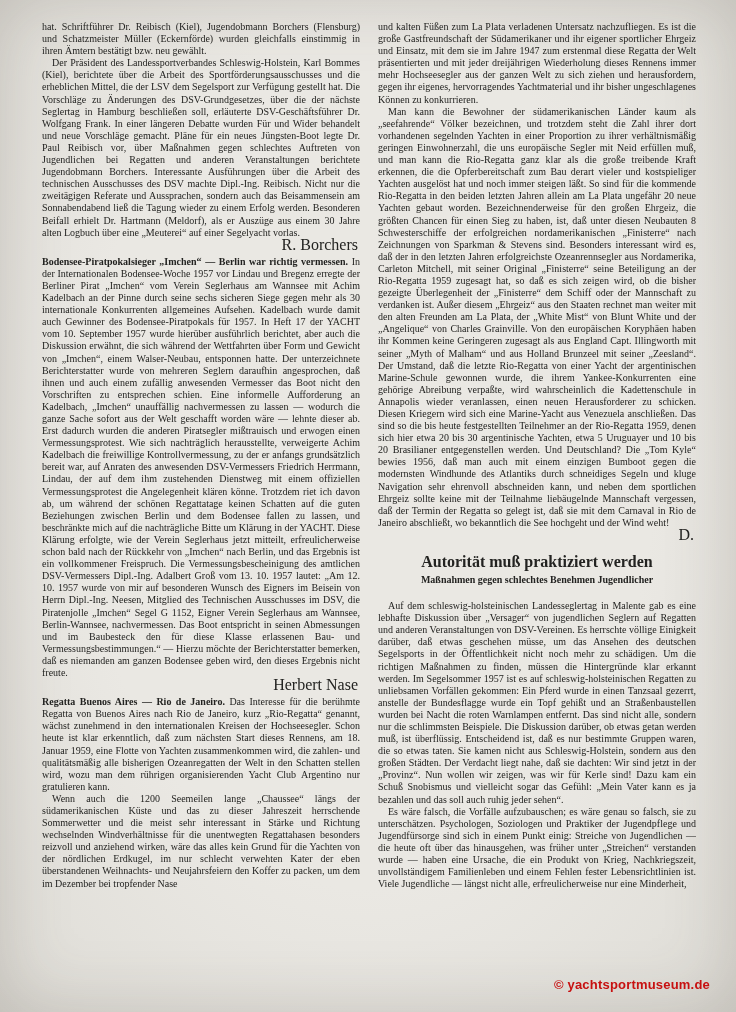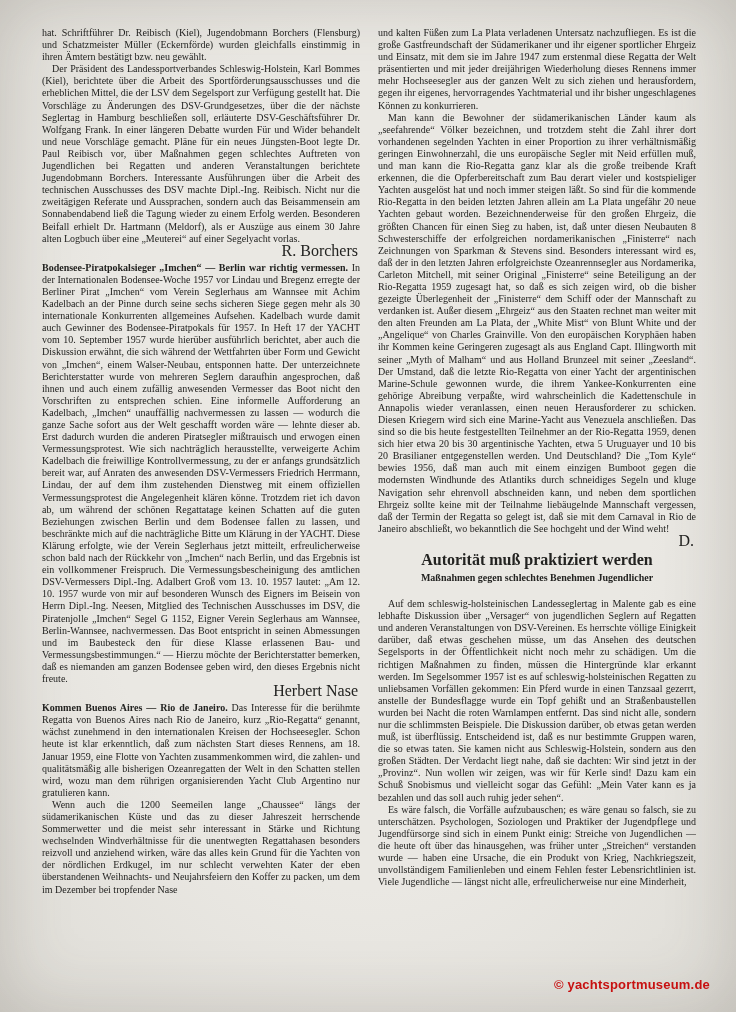--- a/index.html
+++ b/index.html
@@ -7,38 +7,38 @@
     position:relative;
     width:736px;height:1012px;
     margin:0 auto;
     background:radial-gradient(ellipse at 50% 45%, #eae8e3 55%, #dedcd6 100%);
     box-shadow:inset 0 0 70px rgba(80,75,65,.22);
     overflow:hidden;
     font-family:"Liberation Serif", serif;
     color:#232321;
   }
   .columns{
-    position:absolute;top:27px;left:42px;
+    position:absolute;top:21px;left:42px;
     display:flex;gap:18px;
   }
   .col{
     width:318px;height:942px;overflow:hidden;
     text-align:justify;
     font-size:10px;line-height:12.1px;
     hyphens:auto;
     -webkit-hyphens:auto;
   }
   .col p{margin:0;text-indent:10px;}
   .col p.noindent{text-indent:0;}
   .col p.article{text-indent:0;margin-top:5px;}
   .runin{font-weight:bold;}
   .sig{text-align:right;font-size:16px;line-height:12.1px;padding-right:2px;}
   .main-heading{
     font-size:16px;line-height:18px;font-weight:bold;
-    text-align:center;margin:4px 0 3px;text-indent:0;
+    text-align:center;margin:12px 0 3px;text-indent:0;
   }
   .sub-heading{
     font-size:10px;line-height:12px;font-weight:bold;
     text-align:center;margin:0 0 14px;text-indent:0;
   }
   .watermark{
     position:absolute;right:26px;bottom:20px;
     font-family:"Liberation Sans", sans-serif;
     font-weight:bold;font-size:13px;
     color:#c71010;
@@ -54,21 +54,21 @@
     <div class="col">
       <p class="noindent"><span>hat. Schriftführer Dr. Reibisch (Kiel), Jugendobmann Borchers (Flensburg) und Schatzmeister Müller (Eckernförde) wurden gleichfalls einstimmig in ihren Ämtern bestätigt bzw. neu gewählt.</span></p>
       <p><span>Der Präsident des Landessportverbandes Schleswig-Holstein, Karl Bommes (Kiel), berichtete über die Arbeit des Sportförderungsausschusses und die erheblichen Mittel, die der LSV dem Segelsport zur Verfügung gestellt hat. Die Vorschläge zu Änderungen des DSV-Grundgesetzes, über die der nächste Seglertag in Hamburg beschließen soll, erläuterte DSV-Geschäftsführer Dr. Wolfgang Frank. In einer längeren Debatte wurden Für und Wider behandelt und neue Vorschläge gemacht. Pläne für ein neues Jüngsten-Boot legte Dr. Paul Reibisch vor, über Maßnahmen gegen schlechtes Auftreten von Jugendlichen bei Regatten und anderen Veranstaltungen berichtete Jugendobmann Borchers. Interessante Ausführungen über die Arbeit des technischen Ausschusses des DSV machte Dipl.-Ing. Reibisch. Nicht nur die zweitägigen Referate und Aussprachen, sondern auch das Beisammensein am Sonnabendabend ließ die Tagung wieder zu einem Erfolg werden. Besonderen Beifall erhielt Dr. Hartmann (Meldorf), als er Auszüge aus einem 30 Jahre alten Logbuch über eine „Meuterei“ auf einer Segelyacht vorlas.</span></p>
       <div class="sig">R. Borchers</div>
       <p class="article">
         <b class="runin">Bodensee-Piratpokalsieger „Imchen“ — Berlin war richtig vermessen.</b>
         <span>In der Internationalen Bodensee-Woche 1957 vor Lindau und Bregenz erregte der Berliner Pirat „Imchen“ vom Verein Seglerhaus am Wannsee mit Achim Kadelbach an der Pinne durch seine sechs sicheren Siege gegen mehr als 30 internationale Konkurrenten allgemeines Aufsehen. Kadelbach wurde damit auch Gewinner des Bodensee-Piratpokals für 1957. In Heft 17 der YACHT vom 10. September 1957 wurde hierüber ausführlich berichtet, aber auch die Diskussion erwähnt, die sich während der Wettfahrten über Form und Gewicht von „Imchen“, einem Walser-Neubau, entsponnen hatte. Der unterzeichnete Berichterstatter wurde von mehreren Seglern daraufhin angesprochen, daß ihnen und auch einem zufällig anwesenden Vermesser das Boot nicht den Vorschriften zu entsprechen schien. Eine informelle Aufforderung an Kadelbach, „Imchen“ unauffällig nachvermessen zu lassen — wodurch die ganze Sache sofort aus der Welt geschafft worden wäre — lehnte dieser ab. Erst dadurch wurden die anderen Piratsegler mißtrauisch und erwogen einen Vermessungsprotest. Wie sich nachträglich herausstellte, verweigerte Achim Kadelbach die freiwillige Kontrollvermessung, zu der er anfangs grundsätzlich bereit war, auf Anraten des anwesenden DSV-Vermessers Friedrich Herrmann, Lindau, der auf dem ihm zustehenden Dienstweg mit einem offiziellen Vermessungsprotest die Angelegenheit klären könne. Trotzdem riet ich davon ab, um während der schönen Regattatage keinen Schatten auf die guten Beziehungen zwischen Berlin und dem Bodensee fallen zu lassen, und beschränkte mich auf die nachträgliche Bitte um Klärung in der YACHT. Diese Klärung erfolgte, wie der Verein Seglerhaus jetzt mitteilt, erfreulicherweise schon bald nach der Rückkehr von „Imchen“ nach Berlin, und das Ergebnis ist ein vollkommener Freispruch. Die Vermessungsbescheinigung des amtlichen DSV-Vermessers Dipl.-Ing. Adalbert Groß vom 13. 10. 1957 lautet: „Am 12. 10. 1957 wurde von mir auf besonderen Wunsch des Eigners im Beisein von Herrn Dipl.-Ing. Neesen, Mitglied des Technischen Ausschusses im DSV, die Piratenjolle „Imchen“ Segel G 1152, Eigner Verein Seglerhaus am Wannsee, Berlin-Wannsee, nachvermessen. Das Boot entspricht in seinen Abmessungen und im Baubesteck den für diese Klasse erlassenen Bau- und Vermessungsbestimmungen.“ — Hierzu möchte der Berichterstatter bemerken, daß es niemanden am ganzen Bodensee geben wird, den dieses Ergebnis nicht freute.</span>
       </p>
       <div class="sig">Herbert Nase</div>
       <p class="article">
-        <b class="runin">Kommen Buenos Aires — Rio de Janeiro.</b>
+        <b class="runin">Regatta Buenos Aires — Rio de Janeiro.</b>
         <span>Das Interesse für die berühmte Regatta von Buenos Aires nach Rio de Janeiro, kurz „Rio-Regatta“ genannt, wächst zunehmend in den internationalen Kreisen der Hochseesegler. Schon heute ist klar erkenntlich, daß zum nächsten Start dieses Rennens, am 18. Januar 1959, eine Flotte von Yachten zusammenkommen wird, die zahlen- und qualitätsmäßig alle bisherigen Ozeanregatten der Welt in den Schatten stellen wird, wozu man dem rührigen organisierenden Yacht Club Argentino nur gratulieren kann.</span>
       </p>
       <p><span>Wenn auch die 1200 Seemeilen lange „Chaussee“ längs der südamerikanischen Küste und das zu dieser Jahreszeit herrschende Sommerwetter und die meist sehr interessant in Stärke und Richtung wechselnden Windverhältnisse für die unentwegten Regattahasen besonders reizvoll und anziehend wirken, wäre das alles kein Grund für die Yachten von der nördlichen Erdkugel, im nur schlecht verwehten Kater der eben überstandenen Weihnachts- und Neujahrsfeiern den Koffer zu packen, um dem im Dezember bei tropfender Nase</span></p>
     </div>
 
     <div class="col">
       <p class="noindent"><span>und kalten Füßen zum La Plata verladenen Untersatz nachzufliegen. Es ist die große Gastfreundschaft der Südamerikaner und ihr eigener sportlicher Ehrgeiz und Einsatz, mit dem sie im Jahre 1947 zum erstenmal diese Regatta der Welt präsentierten und mit jeder dreijährigen Wiederholung dieses Rennens immer mehr Hochseesegler aus der ganzen Welt zu sich ziehen und herausfordern, gegen ihr eigenes, hervorragendes Yachtmaterial und ihr bisher ungeschlagenes Können zu konkurrieren.</span></p>
       <p><span>Man kann die Bewohner der südamerikanischen Länder kaum als „seefahrende“ Völker bezeichnen, und trotzdem steht die Zahl ihrer dort vorhandenen segelnden Yachten in einer Proportion zu ihrer verhältnismäßig geringen Einwohnerzahl, die uns europäische Segler mit Neid erfüllen muß, und man kann die Rio-Regatta ganz klar als die große treibende Kraft erkennen, die die Opferbereitschaft zum Bau derart vieler und kostspieliger Yachten ausgelöst hat und noch immer steigen läßt. So sind für die kommende Rio-Regatta in den beiden letzten Jahren allein am La Plata ungefähr 20 neue Yachten gebaut worden. Bezeichnenderweise für den großen Ehrgeiz, die größten Chancen für einen Sieg zu haben, ist, daß unter diesen Neubauten 8 Schwesterschiffe der erfolgreichen nordamerikanischen „Finisterre“ nach Zeichnungen von Sparkman &amp; Stevens sind. Besonders interessant wird es, daß der in den letzten Jahren erfolgreichste Ozeanrennsegler aus Nordamerika, Carleton Mitchell, mit seiner Original „Finisterre“ seine Beteiligung an der Rio-Regatta 1959 zugesagt hat, so daß es sich zeigen wird, ob die bisher gezeigte Überlegenheit der „Finisterre“ dem Schiff oder der Mannschaft zu verdanken ist. Außer diesem „Ehrgeiz“ aus den Staaten rechnet man weiter mit den alten Freunden am La Plata, der „White Mist“ von Blunt White und der „Angelique“ von Charles Grainville. Von den europäischen Koryphäen haben ihr Kommen keine Geringeren zugesagt als aus England Capt. Illingworth mit seiner „Myth of Malham“ und aus Holland Brunzeel mit seiner „Zeesland“. Der Umstand, daß die letzte Rio-Regatta von einer Yacht der argentinischen Marine-Schule gewonnen wurde, die ihrem Yankee-Konkurrenten eine gehörige Abreibung verpaßte, wird wahrscheinlich die Kadettenschule in Annapolis wieder veranlassen, einen neuen Herausforderer zu schicken. Diesen Kriegern wird sich eine Marine-Yacht aus Venezuela anschließen. Das sind so die bis heute festgestellten Teilnehmer an der Rio-Regatta 1959, denen sich hier etwa 20 bis 30 argentinische Yachten, etwa 5 Uruguayer und 10 bis 20 Brasilianer entgegenstellen werden. Und Deutschland? Die „Tom Kyle“ bewies 1956, daß man auch mit einem einzigen Bumboot gegen die modernsten Windhunde des Atlantiks durch schneidiges Segeln und kluge Navigation sehr ehrenvoll abschneiden kann, und neben dem sportlichen Ehrgeiz sollte keine mit der Teilnahme liebäugelnde Mannschaft vergessen, daß der Termin der Regatta so gelegt ist, daß sie mit dem Carnaval in Rio de Janeiro abschließt, wo bekanntlich die See hochgeht und der Wind weht!</span></p>
       <div class="sig">D.</div>
       <h2 class="main-heading">Autorität muß praktiziert werden</h2>

